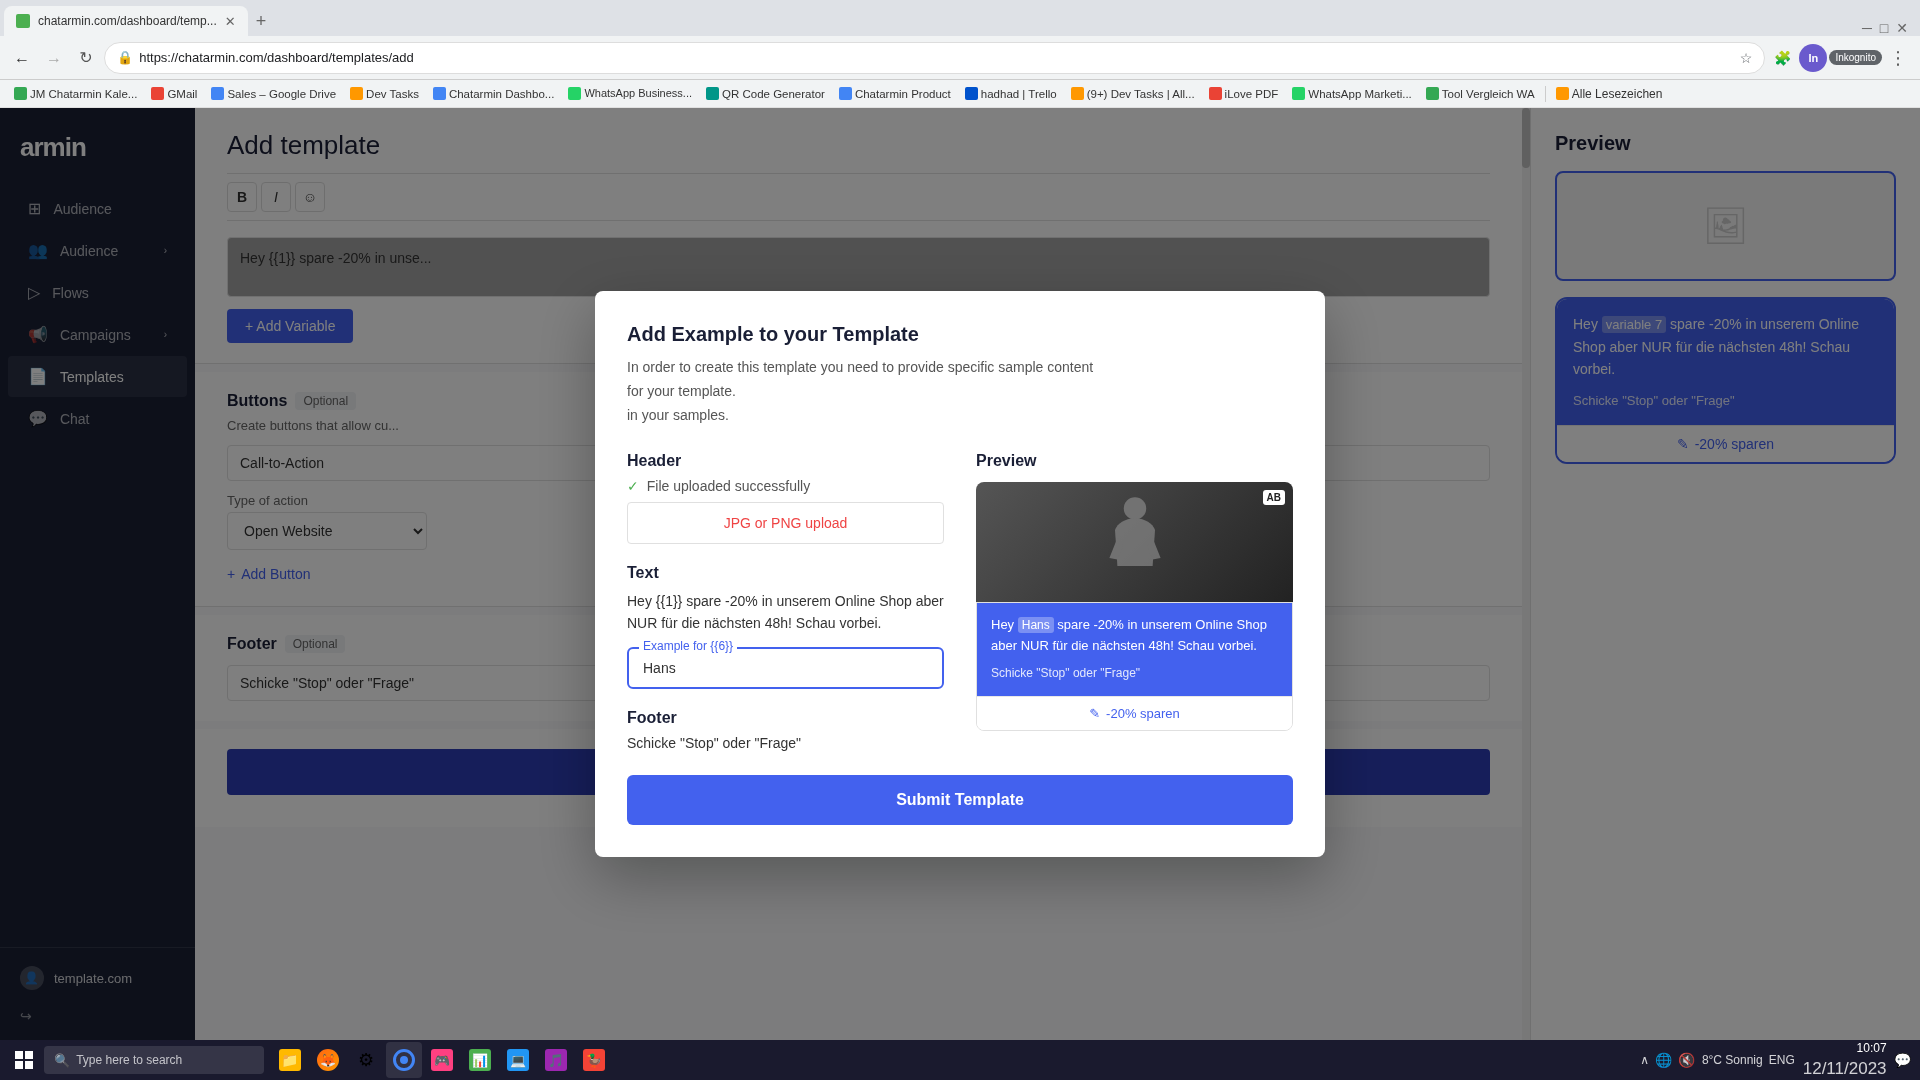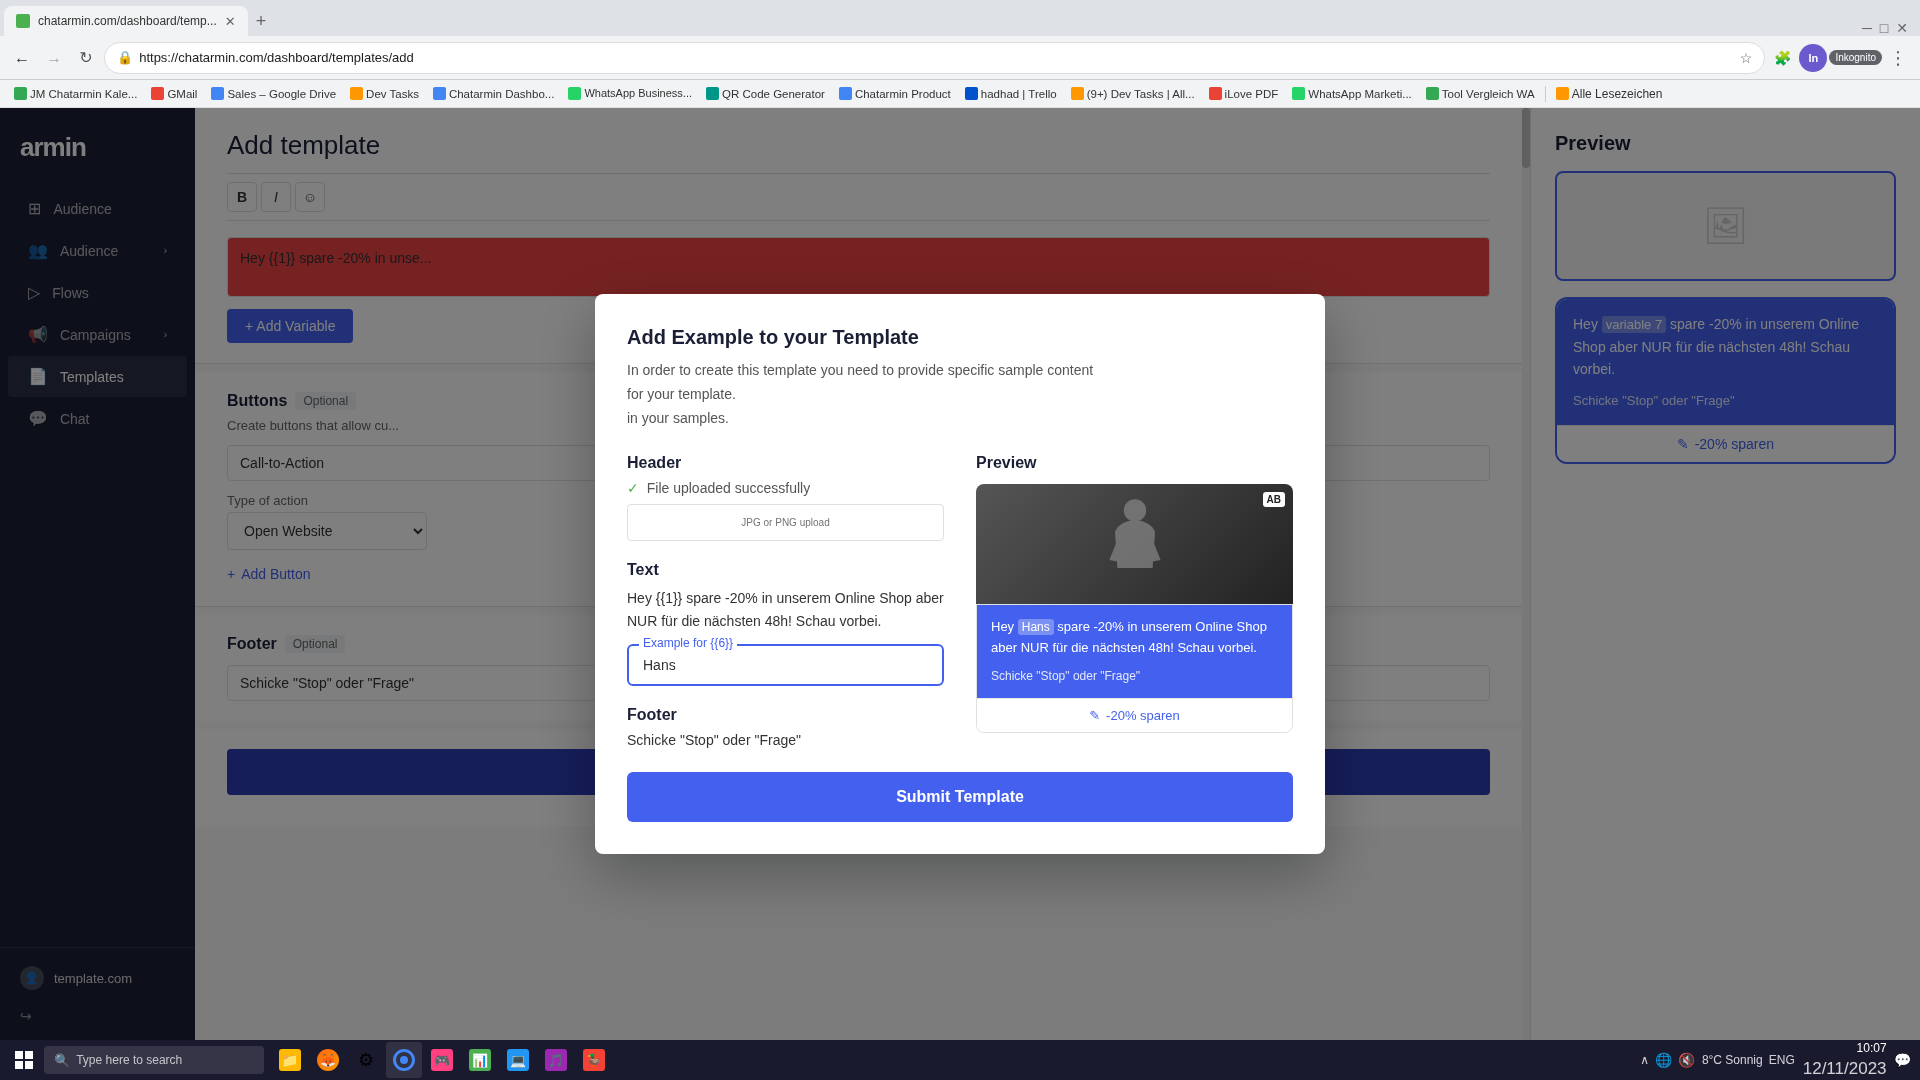--- a/index.html
+++ b/index.html
@@ -141,21 +141,21 @@
         <h1 style="font-size:26px;font-weight:400;color:#1a1f36;margin-bottom:12px;">Add template</h1>
 
         <div style="display:flex;align-items:center;gap:4px;padding:8px 0;border-top:1px solid #e0e0e0;border-bottom:1px solid #e0e0e0;">
           <button style="width:30px;height:30px;border:1px solid #ddd;border-radius:4px;background:white;cursor:pointer;font-size:14px;font-weight:700;color:#333;">B</button>
           <button style="width:30px;height:30px;border:1px solid #ddd;border-radius:4px;background:white;cursor:pointer;font-size:14px;font-style:italic;color:#333;">I</button>
           <button style="width:30px;height:30px;border:1px solid #ddd;border-radius:4px;background:white;cursor:pointer;font-size:14px;color:#333;">☺</button>
         </div>
       </div>
 
       <div style="background:white;padding:16px 32px 20px;border-bottom:1px solid #e0e0e0;">
-        <div style="min-height:60px;font-size:14px;color:#333;padding:12px;border:1px solid #e0e0e0;border-radius:4px;background:#ef4444;">
+        <div style="min-height:60px;font-size:14px;color:#333;padding:12px;border:1px solid #e0e0e0;border-radius:4px;background:#a3a3a3;">
           <span>Hey {{1}} spare -20% in unse...</span>
         </div>
         <div style="margin-top:12px;">
           <button style="background:#4361ee;color:white;border:none;border-radius:4px;padding:9px 18px;font-size:14px;cursor:pointer;">+ Add Variable</button>
         </div>
       </div>
 
       <div style="background:white;padding:20px 32px;border-bottom:1px solid #e0e0e0;margin-top:8px;">
         <div style="display:flex;align-items:center;gap:8px;margin-bottom:8px;">
           <span style="font-size:16px;font-weight:600;color:#1a1f36;">Buttons</span>
@@ -233,21 +233,21 @@
       <div style="display:grid;grid-template-columns:1fr 1fr;gap:32px;">
 
         <div>
 
           <div style="margin-bottom:20px;">
             <h3 style="font-size:16px;font-weight:600;color:#1a1f36;margin-bottom:8px;">Header</h3>
             <div style="display:flex;align-items:center;gap:8px;color:#555;font-size:14px;margin-bottom:8px;">
               <span style="color:#4caf50;">✓</span>
               <span>File uploaded successfully</span>
             </div>
-            <button style="width:100%;border:1px solid #e0e0e0;border-radius:4px;padding:12px;font-size:10px;text-align:center;cursor:pointer;background:white;color:#737373;">JPG or PNG upload</button>
+            <button style="width:100%;border:1px solid #e0e0e0;border-radius:4px;padding:12px;font-size:14px;text-align:center;cursor:pointer;background:white;color:#ef4444;">JPG or PNG upload</button>
           </div>
 
           <div style="margin-bottom:20px;">
             <h3 style="font-size:16px;font-weight:600;color:#1a1f36;margin-bottom:8px;">Text</h3>
             <p style="font-size:14px;color:#333;line-height:1.6;margin-bottom:12px;">Hey {{1}} spare -20% in unserem Online Shop aber NUR für die nächsten 48h! Schau vorbei.</p>
 
             <div style="border:2px solid #4361ee;border-radius:6px;padding:10px 14px 10px;position:relative;">
               <span style="position:absolute;top:-10px;left:10px;background:white;color:#4361ee;font-size:12px;padding:0 4px;">Example for {{6}}</span>
               <input style="border: none; outline: none; width: 100%; font-size: 14px; color: rgb(51, 51, 51);" value="Hans">
             </div>

